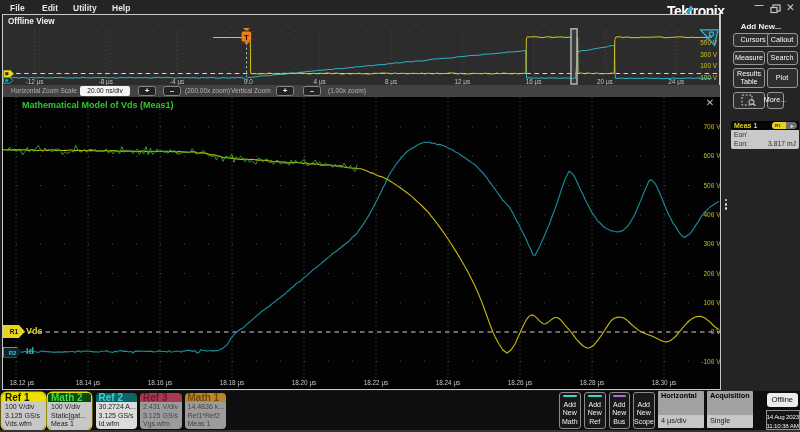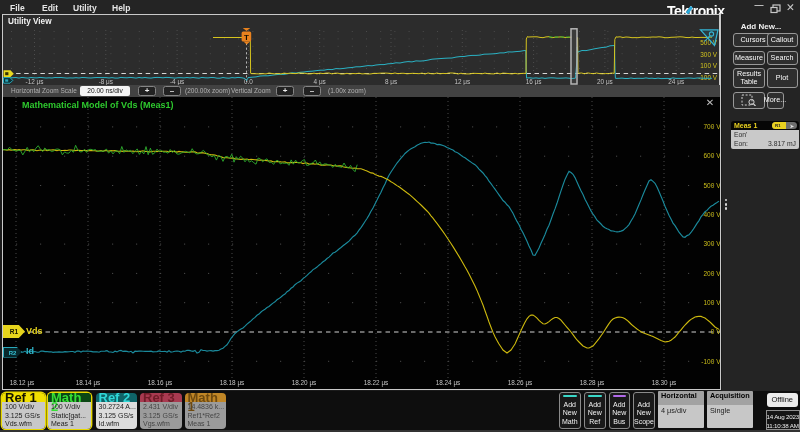--- a/index.html
+++ b/index.html
@@ -24,48 +24,48 @@
 .sidebar{left:722px;top:14px;width:78px;height:377px;background:#242424}
 .addnew{left:0;top:8px;width:78px;text-align:center;color:#f0f0f0;font-size:8px;font-weight:bold}
 .sbtn{position:absolute;background:#2e2e2e;border:1px solid #989898;border-radius:3px;color:#fbfbfb;font-size:7.2px;display:flex;align-items:center;justify-content:center;text-align:center;line-height:7.8px}
 .dots3{left:2.5px;top:183px;width:3px;color:#d8d8d8}
 .dots3 i{display:block;width:2.5px;height:2.5px;background:#d8d8d8;border-radius:50%;margin:1.8px 0}
 .measbadge{left:9px;top:106.5px;width:68px;height:28px}
 .meashead{position:absolute;left:0;top:0;width:68px;height:9px;background:#060606;border-radius:3px 3px 0 0;color:#e8d020;font-size:7px;font-weight:bold}
 .measbody{position:absolute;left:0;top:9px;width:68px;height:19px;background:#c9c9c9;border-radius:0 0 2px 2px;color:#2e2e2e;font-size:6.8px}
 .bottom{left:0;top:390.5px;width:800px;height:41.5px;background:#0e0e0e}
 .bbadge{position:absolute;top:2px;width:43px;height:36.5px;border-radius:4px;overflow:hidden;font-size:7px}
-.bbadge .hd{height:9.5px;font-weight:bold;padding-left:3px;line-height:9.5px;font-size:13px}
+.bbadge .hd{height:9.5px;font-weight:bold;padding-left:3px;line-height:9.5px;font-size:10px}
 .bbadge .bd{height:27px;padding:1px 0 0 3px;line-height:8.6px}
 .sel{box-shadow:0 0 0 1.4px #e8d800}
 .addbtn{position:absolute;top:1.5px;width:21.5px;height:37px;background:#191919;border:1px solid #8a8a8a;border-radius:3px;color:#f2f2f2;font-size:7px;text-align:center;line-height:8.3px;padding-top:8px}
 .addbtn i{position:absolute;left:3px;right:3px;top:2px;height:2px;border-radius:1px}
 .hpanel{position:absolute;top:0.5px;width:46px;height:37px;font-size:7.3px;border-radius:1px;overflow:hidden}
-.hpanel .hd{height:14px;background:#a2a2a2;color:#000;font-weight:bold;padding-left:3px;line-height:9px}
+.hpanel .hd{height:24px;background:#a2a2a2;color:#000;font-weight:bold;padding-left:3px;line-height:9px}
 .hpanel .bd{height:28px;background:#c7c7c7;color:#222;padding:1px 8px 0 3px}
 .offline{position:absolute;left:766.5px;top:2px;width:31.5px;height:14.5px;background:#ececec;border-radius:3px;color:#111;font-size:7.5px;font-weight:normal;text-align:center;line-height:14.5px}
 .datebox{position:absolute;left:765.5px;top:19.5px;width:34px;height:20px;border:1px solid #909090;background:#151515;color:#ededed;font-size:6.2px;letter-spacing:-0.2px;text-align:center;line-height:8.8px;padding-top:2px;white-space:nowrap;overflow:hidden}
 .tek{position:absolute;top:1.5px;left:667px;color:#fff;font-size:14px;font-weight:bold;letter-spacing:-0.5px}
 .winctl{position:absolute;color:#c8c8c8}
 </style></head><body>
 <div class="abs menubar">
 <span style="left:10px">File</span>
     <span style="left:42px">Edit</span>
 <span style="left:73px">Utility</span>
     <span style="left:112px">Help</span>
 <span class="tek">Tektronix<i style="position:absolute;left:20.6px;top:3px;width:2.8px;height:7.6px;background:#28aadc;transform:rotate(35deg);display:block"></i></span>
 </div>
 <div class="winctl" style="left:753px;top:0px;width:12px;text-align:center;font-size:9px;font-weight:bold">—</div>
 <svg class="winctl" style="left:770px;top:3.5px" width="11" height="10">
     <rect x="3" y="1" width="7" height="6" fill="none" stroke="#c8c8c8" stroke-width="1.2"></rect>
     <rect x="1" y="3.5" width="6" height="5" fill="#242424" stroke="#c8c8c8" stroke-width="1.2"></rect>
   </svg>
 <div class="winctl" style="left:786px;top:1px;font-size:10.5px">✕</div>
 <div class="abs win"></div>
-<div class="abs wvtitle">Utility View</div>
+<div class="abs wvtitle">Offline View</div>
 <svg class="abs ovwrap" width="717" height="57" font-family="Liberation Sans,sans-serif">
 <line x1="31.5" y1="2" x2="31.5" y2="49" stroke="#4d4d4d" stroke-width="1" stroke-dasharray="1 3"></line>
     <line x1="102.8" y1="2" x2="102.8" y2="49" stroke="#4d4d4d" stroke-width="1" stroke-dasharray="1 3"></line>
     <line x1="174.1" y1="2" x2="174.1" y2="49" stroke="#4d4d4d" stroke-width="1" stroke-dasharray="1 3"></line>
     <line x1="245.39999999999998" y1="2" x2="245.39999999999998" y2="49" stroke="#4d4d4d" stroke-width="1" stroke-dasharray="1 3"></line>
     <line x1="316.7" y1="2" x2="316.7" y2="49" stroke="#4d4d4d" stroke-width="1" stroke-dasharray="1 3"></line>
     <line x1="388.0" y1="2" x2="388.0" y2="49" stroke="#4d4d4d" stroke-width="1" stroke-dasharray="1 3"></line>
     <line x1="459.29999999999995" y1="2" x2="459.29999999999995" y2="49" stroke="#4d4d4d" stroke-width="1" stroke-dasharray="1 3"></line>
     <line x1="530.5999999999999" y1="2" x2="530.5999999999999" y2="49" stroke="#4d4d4d" stroke-width="1" stroke-dasharray="1 3"></line>
     <line x1="601.9" y1="2" x2="601.9" y2="49" stroke="#4d4d4d" stroke-width="1" stroke-dasharray="1 3"></line>

